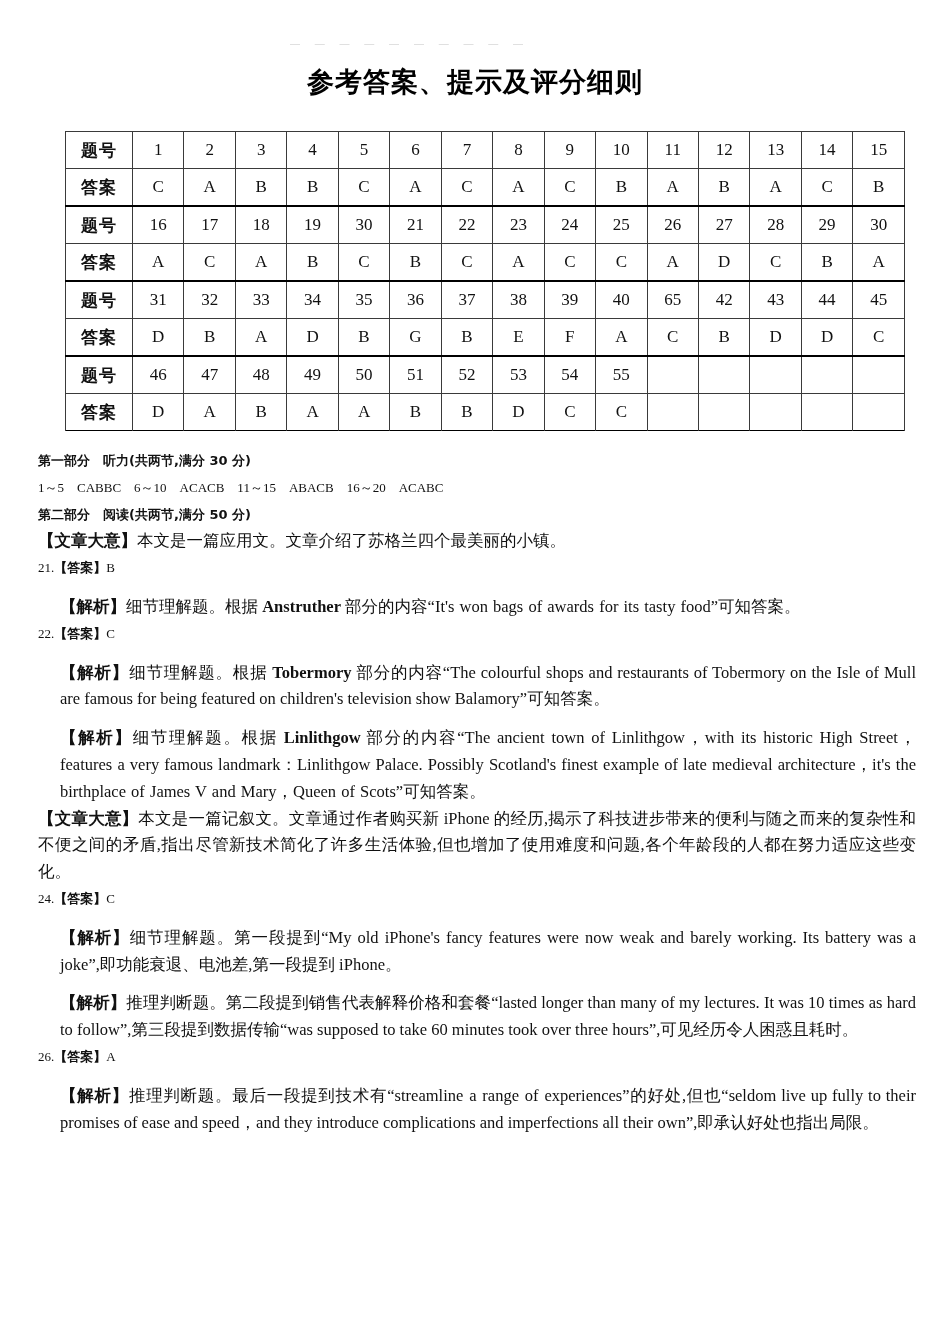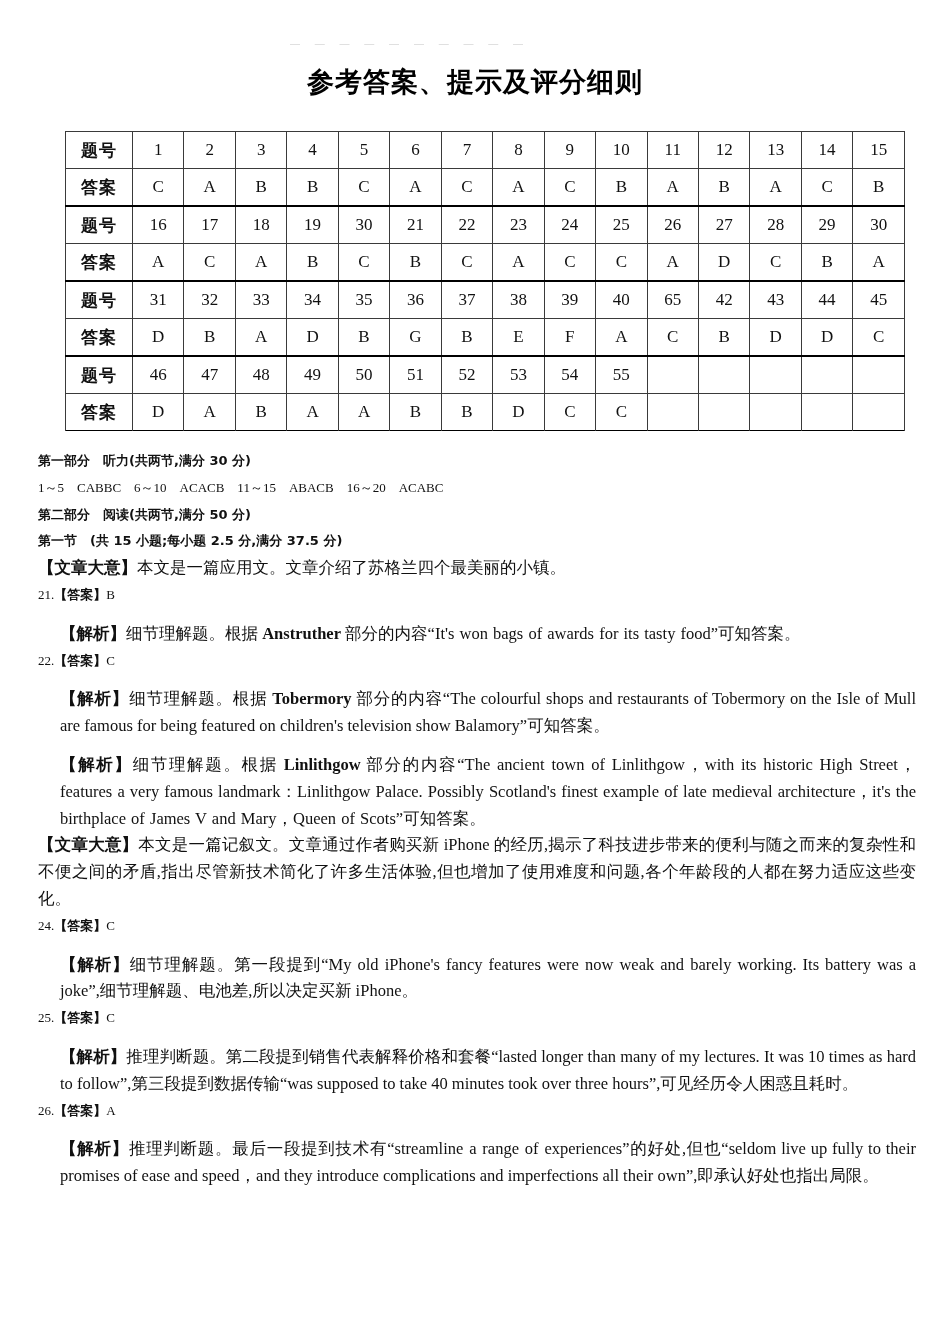--- a/index.html
+++ b/index.html
@@ -305,38 +305,36 @@
         </tr>
       </tbody>
     </table>
   </div>
 
   <div class="body-text">
 
     <div class="ln hei">第一部分　听力(共两节,满分 30 分)</div>
     <div class="ln song spaced">1～5　CABBC　6～10　ACACB　11～15　ABACB　16～20　ACABC</div>
     <div class="ln hei">第二部分　阅读(共两节,满分 50 分)</div>
-    <div class="ln hei">第一节　(共 15 小题;每小题 2.5 分,满分 37.5 分)</div>
 
     <div class="para"><span class="hei">【文章大意】</span><span class="song">本文是一篇应用文。文章介绍了苏格兰四个最美丽的小镇。</span></div>
 
     <div class="ln"><span class="song">21.</span><span class="hei">【答案】</span><span class="song">B</span></div>
     <div class="para ind"><span class="hei">【解析】</span><span class="song">细节理解题。根据 </span><span class="en-b">Anstruther</span><span class="song"> 部分的内容“</span><span class="en spaced">It's won bags of awards for its tasty food</span><span class="song">”可知答案。</span></div>
 
     <div class="ln"><span class="song">22.</span><span class="hei">【答案】</span><span class="song">C</span></div>
     <div class="para ind"><span class="hei">【解析】</span><span class="song">细节理解题。根据 </span><span class="en-b">Tobermory</span><span class="song"> 部分的内容“</span><span class="en">The colourful shops and restaurants of Tobermory on the Isle of Mull are famous for being featured on children's television show </span><span class="en-i">Balamory</span><span class="song">”可知答案。</span></div>
 
     <div class="para ind"><span class="hei">【解析】</span><span class="song">细节理解题。根据 </span><span class="en-b">Linlithgow</span><span class="song"> 部分的内容“</span><span class="en spaced">The ancient town of Linlithgow，with its historic High Street，features a very famous landmark：Linlithgow Palace. Possibly Scotland's finest example of late medieval architecture，it's the birthplace of James V and Mary，Queen of Scots</span><span class="song">”可知答案。</span></div>
 
     <div class="para"><span class="hei">【文章大意】</span><span class="song">本文是一篇记叙文。文章通过作者购买新 iPhone 的经历,揭示了科技进步带来的便利与随之而来的复杂性和不便之间的矛盾,指出尽管新技术简化了许多生活体验,但也增加了使用难度和问题,各个年龄段的人都在努力适应这些变化。</span></div>
 
     <div class="ln"><span class="song">24.</span><span class="hei">【答案】</span><span class="song">C</span></div>
-    <div class="para ind"><span class="hei">【解析】</span><span class="song">细节理解题。第一段提到“</span><span class="en spaced">My old iPhone's fancy features were now weak and barely working. Its battery was a joke</span><span class="song">”,细节理解题、电池差,所以决定买新 iPhone。</span></div>
-
-    <div class="ln"><span class="song">25.</span><span class="hei">【答案】</span><span class="song">C</span></div>
-    <div class="para ind"><span class="hei">【解析】</span><span class="song">推理判断题。第二段提到销售代表解释价格和套餐“</span><span class="en">lasted longer than many of my lectures. It was 10 times as hard to follow</span><span class="song">”,第三段提到数据传输“</span><span class="en">was supposed to take 40 minutes took over three hours</span><span class="song">”,可见经历令人困惑且耗时。</span></div>
+    <div class="para ind"><span class="hei">【解析】</span><span class="song">细节理解题。第一段提到“</span><span class="en spaced">My old iPhone's fancy features were now weak and barely working. Its battery was a joke</span><span class="song">”,即功能衰退、电池差,第一段提到 iPhone。</span></div>
+
+    <div class="para ind"><span class="hei">【解析】</span><span class="song">推理判断题。第二段提到销售代表解释价格和套餐“</span><span class="en">lasted longer than many of my lectures. It was 10 times as hard to follow</span><span class="song">”,第三段提到数据传输“</span><span class="en">was supposed to take 60 minutes took over three hours</span><span class="song">”,可见经历令人困惑且耗时。</span></div>
 
     <div class="ln"><span class="song">26.</span><span class="hei">【答案】</span><span class="song">A</span></div>
 
     <div class="para ind"><span class="hei">【解析】</span><span class="song">推理判断题。最后一段提到技术有“</span><span class="en spaced">streamline a range of experiences</span><span class="song">”的好处,但也“</span><span class="en">seldom live up fully to their promises of ease and speed，and they introduce complications and imperfections all their own</span><span class="song">”,即承认好处也指出局限。</span></div>
 
   </div>
 </div>
 
 </body></html>

